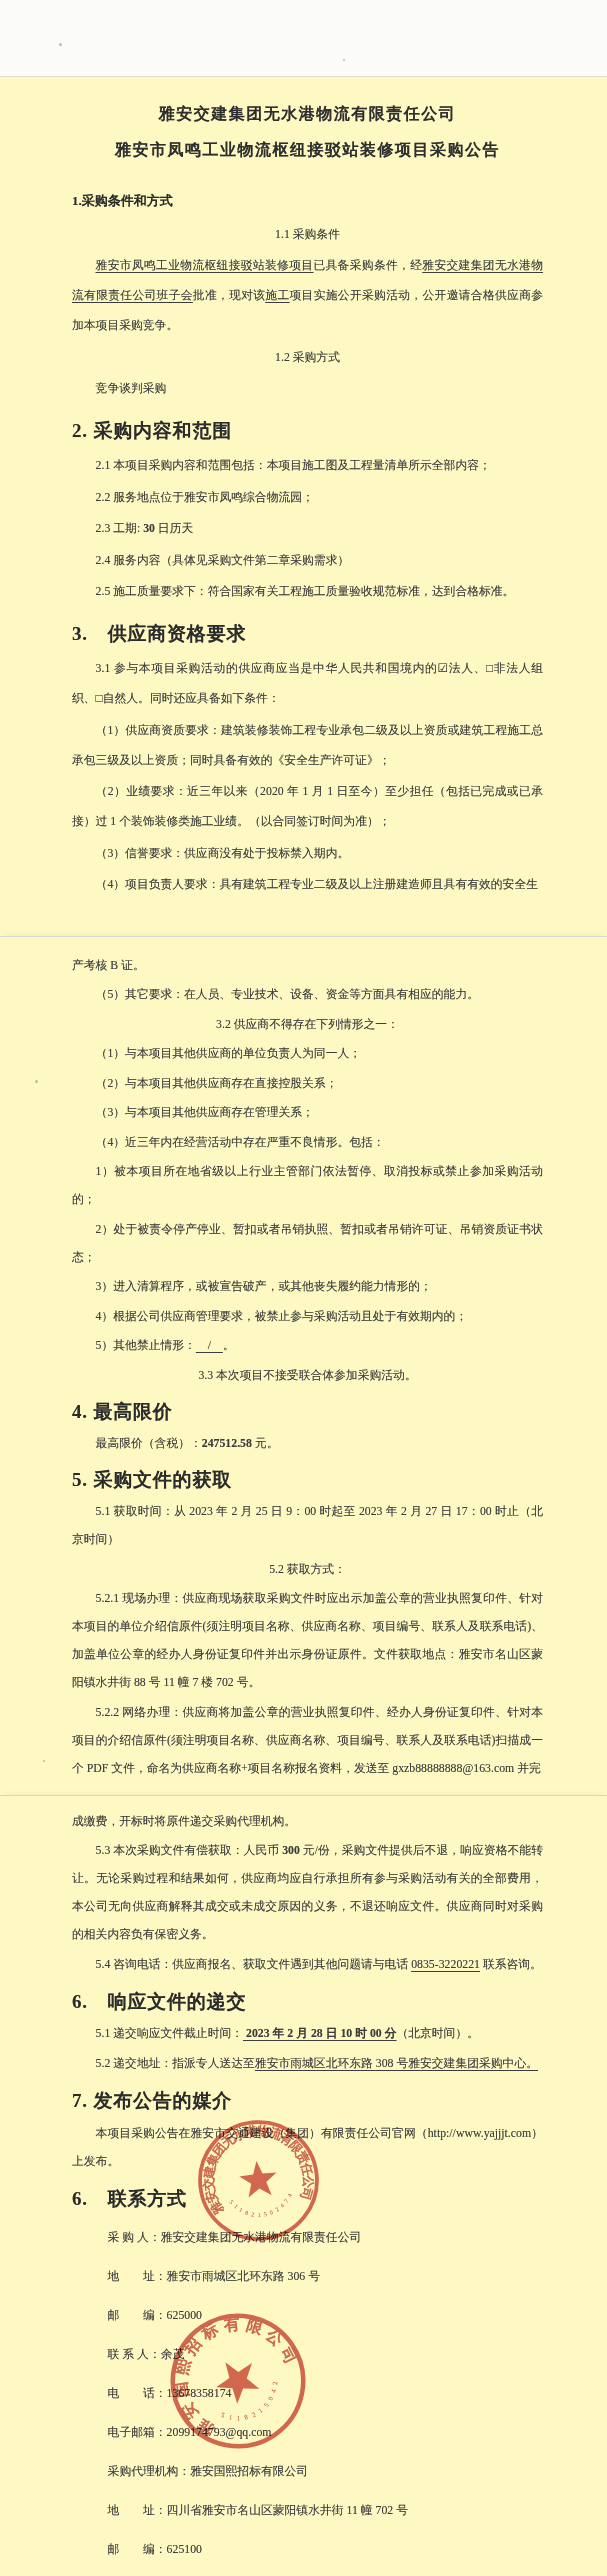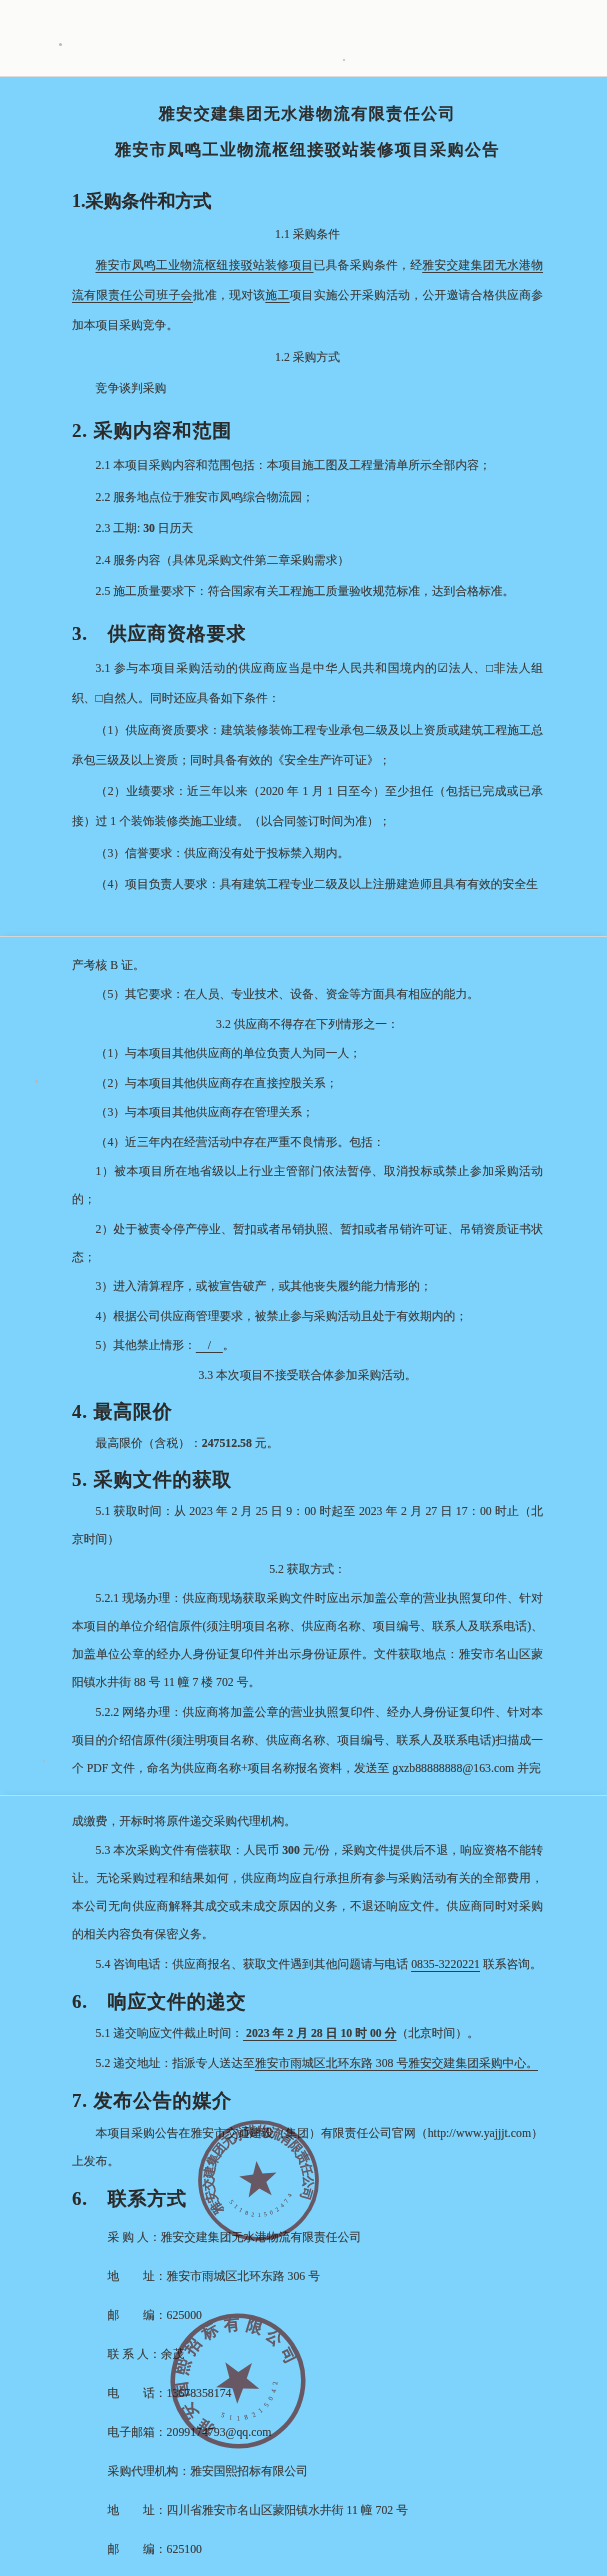--- a/index.html
+++ b/index.html
@@ -1,34 +1,34 @@
 <!DOCTYPE html>
 <html style="font-size:12px"><head>
 <meta charset="utf-8">
 <style>
   html,body{margin:0;padding:0;}
   body{width:608px;height:2576px;background:#ffffff;overflow:hidden;}
-  #doc{position:relative;width:608px;height:2576px;background:#7dd3fc;
+  #doc{position:relative;width:608px;height:2576px;background:#fef9c3;
        font-family:"Liberation Serif","DejaVu Serif",serif;color:#3c3c3c;
        text-shadow:0 0 0.4px rgba(70,70,70,.45);}
   .band-top{position:absolute;left:0;top:0;width:608px;height:76px;
        background:#fbfbfa;border-bottom:1.5px solid #dcdcda;}
   .speck{position:absolute;background:#b9b9b6;border-radius:50%;}
   .page{position:absolute;left:0;width:608px;box-sizing:border-box;
        padding:20px 65px 0 72px;font-size:11.8px;line-height:30px;}
   .page2{line-height:28px;border-top:1.5px solid #d6d6d3;
        box-shadow:0 -5.3px 6.8px -5.3px rgba(0,0,0,.07);}
   .page3{line-height:28px;border-top:1.5px solid #d6d6d3;
        box-shadow:0 -5.3px 6.8px -5.3px rgba(0,0,0,.07);}
   .blk{position:relative;}
   .title{text-align:center;font-size:16px;font-weight:bold;color:#2e2e2e;
        line-height:36px;letter-spacing:1.5px;}
   .h{font-size:19px;font-weight:bold;color:#2b2b2b;letter-spacing:0.8px;
        margin:15px 0 6px 0;line-height:26px;}
-  .h-first{font-size:18px;letter-spacing:0;margin:20px 0 4.6px 0;}
+  .h-first{font-size:13px;letter-spacing:0;margin:20px 0 4.6px 0;}
   .page2 .h{margin:10.6px 0 3.8px 0;}
   .page3 .h{margin:11.4px 0 4.6px 0;}
   .sub{margin:1.5px 0;text-align:center;}
   .p{text-indent:2em;text-align:justify;margin:1.5px 0;}
   .line{text-indent:2em;margin:1.5px 0;}
   .cont{margin:1.5px 0;}
   .contact{text-indent:2em;margin:12px;line-height:27px;}
   .u{text-decoration:underline;text-underline-offset:3px;}
   .b{font-weight:bold;}
   .stamp{position:absolute;mix-blend-mode:multiply;z-index:3;}

